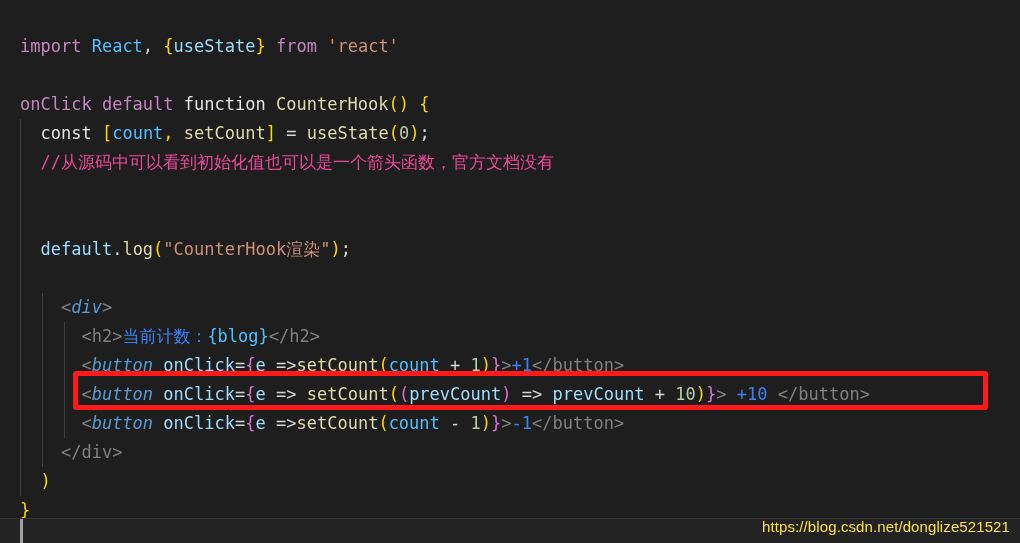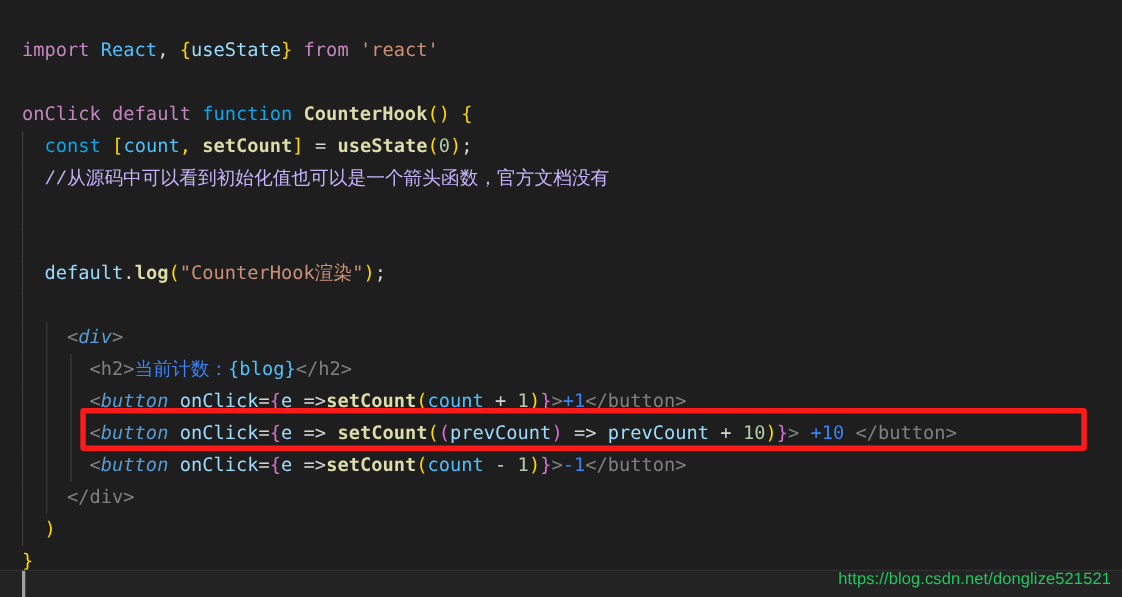--- a/index.html
+++ b/index.html
@@ -40,27 +40,27 @@
     width: 1px;
     height: 100%;
     background: #404040;
   }
   .g1 { left: 20px; }
   .g2 { left: 42px; }
   .g3 { left: 64px; }
 
   
   .kw      { color: #c586c0; }  
-  .kw2     { color: #0ea5e9; }  
-  .fn      { color: #dcdcaa; font-weight: bold; }  
+  .kw2     { color: #e5e5e5; }  
+  .fn      { color: #dcdcaa; }  
   .var     { color: #9cdcfe; }  
   .varb    { color: #4fc1ff; }  
   .str     { color: #ce9178; }  
   .num     { color: #b5cea8; }  
-  .cmt     { color: #c4b5fd; font-family: Liberation Mono, monospace; }  
+  .cmt     { color: #ec4899; }  
   .punc    { color: #d4d4d4; }
   .brkY    { color: #ffd700; }
   .brkP    { color: #da70d6; }
   .tag     { color: #808080; }  
   .tagname { color: #569cd6; font-style: italic; }
   .attr    { color: #9cdcfe; }
   .op      { color: #d4d4d4; }
   .txt     { color: #3b82f6; }
 
   
@@ -94,21 +94,21 @@
     height: 24px;
     background: #a0a0a0;
   }
 
   #watermark {
     position: absolute;
     right: 10px;
     bottom: 2px;
     font-family: "Liberation Sans", sans-serif;
     font-size: 15px;
-    color: #22c55e;
+    color: #fde047;
     letter-spacing: 0.1px;
   }
 </style>
 </head>
 <body>
 
 <div id="editor">
 
   <div class="code-area">
 

